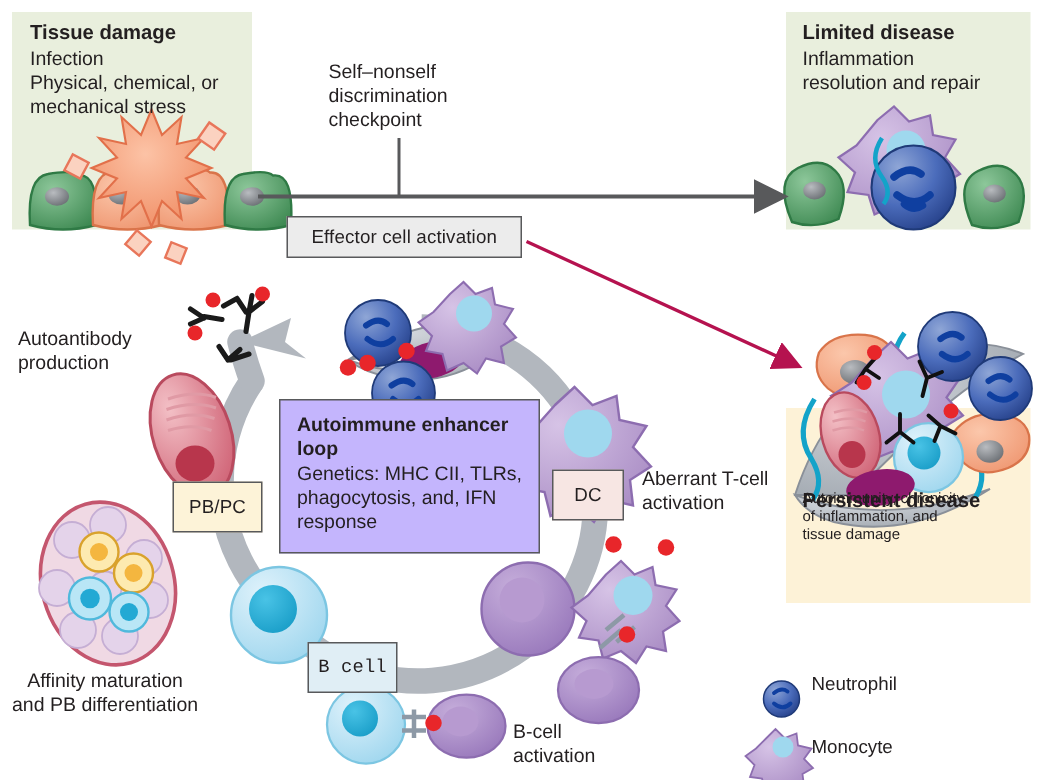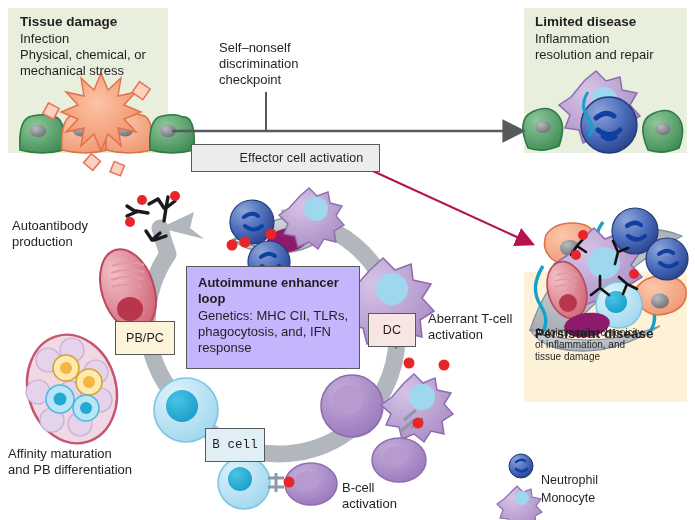--- a/index.html
+++ b/index.html
@@ -296,28 +296,28 @@
 
   <div class="txt b" style="left:535px;top:326px;font-size:13.5px;">Persistent disease</div>
   <div class="txt" style="left:535px;top:327px;font-size:10px;">Autoimmunity, chronicity
 of inflammation, and
 tissue damage</div>
 
   <div class="txt" style="left:219px;top:40px;font-size:13px;text-align:left;">Self–nonself
 discrimination
 checkpoint</div>
 
-  <div class="lbl-box" style="left:191px;top:144px;width:155px;height:26px;background:#ececec;padding-left:32px;">
+  <div class="lbl-box" style="left:191px;top:144px;width:155px;height:26px;background:#ececec;">
     <span>Effector cell activation</span>
   </div>
 
   <div class="txt" style="left:12px;top:218px;font-size:13px;">Autoantibody
 production</div>
 
-  <div class="txt" style="left:8px;top:446px;font-size:13px;">Affinity maturation
+  <div class="txt" style="left:8px;top:446px;font-size:13px;text-align:center;">Affinity maturation
 and PB differentiation</div>
 
   <div class="txt" style="left:428px;top:311px;font-size:13px;">Aberrant T-cell
 activation</div>
 
   <div class="txt" style="left:342px;top:480px;font-size:13px;">B-cell
 activation</div>
 
   <div style="position:absolute;left:186px;top:266px;width:172px;height:101px;
               background:#c4b5fd;border:1px solid #58595b;">
@@ -331,16 +331,16 @@
   <div class="lbl-box" style="left:115px;top:321px;width:58px;height:32px;background:#fdf3d8;">
     <span>PB/PC</span>
   </div>
   <div class="lbl-box" style="left:205px;top:428px;width:58px;height:32px;background:#e0eef5;font-family:Liberation Mono, monospace;">
     <span>B cell</span>
   </div>
   <div class="lbl-box" style="left:368px;top:313px;width:46px;height:32px;background:#f7e6e3;">
     <span>DC</span>
   </div>
 
-  <div class="legend-txt" style="left:541px;top:473px;">Neutrophil</div>
+  <div class="legend-txt" style="left:541px;top:449px;">Neutrophil</div>
   <div class="legend-txt" style="left:541px;top:491px;">Monocyte</div>
 
 </div>
 
 </body></html>

